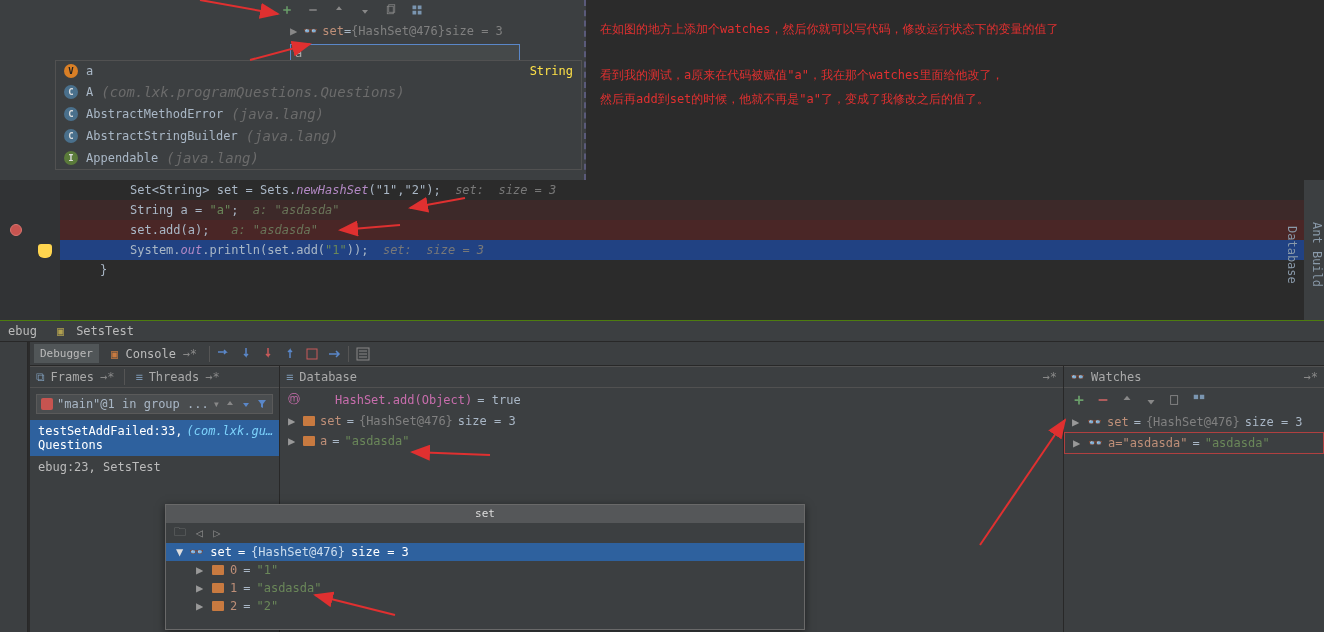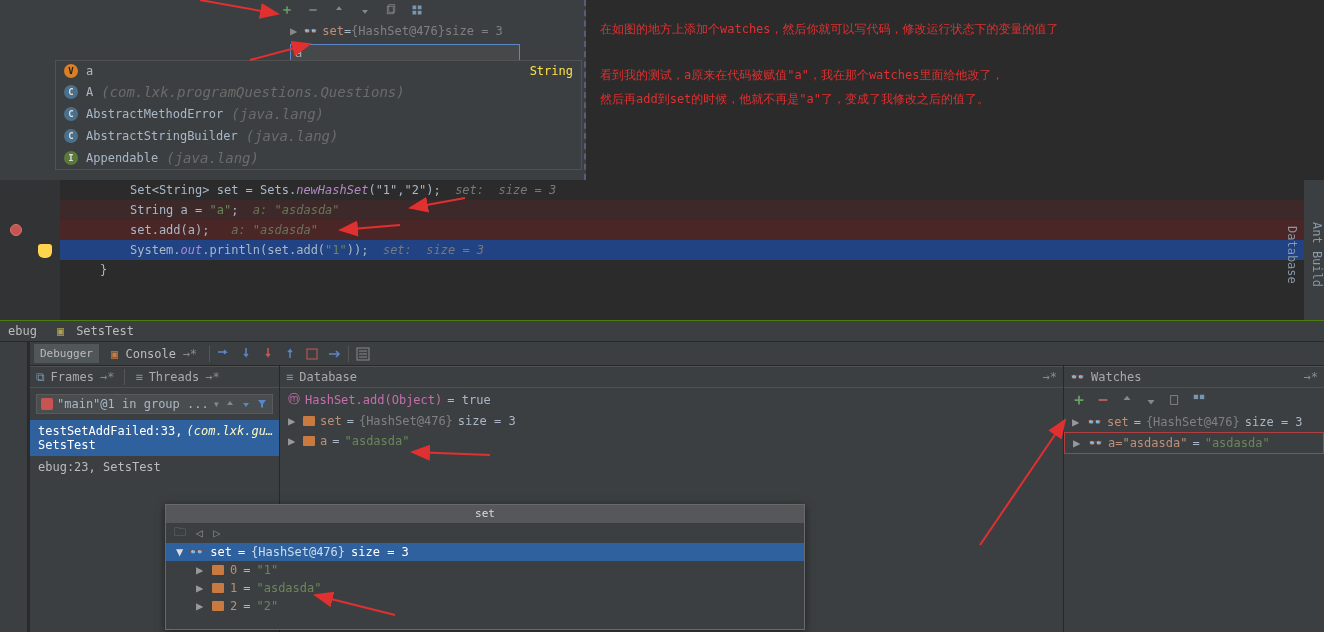--- a/index.html
+++ b/index.html
@@ -70,28 +70,28 @@
 .panel-header .hicon { color: #7a95b0; }
 .panel-header .sep { border-left: 1px solid #555; height: 16px; margin: 0 4px; }
 .panel-header .right-ico { margin-left: auto; color: #888; }
 
 
 .frame-selector { margin: 6px; height: 20px; background: #4a4d4f; border: 1px solid #5a5a5a; display: flex; align-items: center; padding: 0 4px; gap: 4px; }
 .thread-badge { width: 12px; height: 12px; background: #c75450; border-radius: 2px; }
 .frame-row { padding: 4px 8px; font-size: 11px; color: #bbb; display: flex; gap: 4px; }
 .frame-row.active { background: #2e619e; color: #fff; }
 .frame-row .src { color: #7a8a9a; font-style: italic; }
-.frame-row.active .src { color: #fef9c3; }
+.frame-row.active .src { color: #7dd3fc; }
 
 
 .var-row { padding: 3px 8px; display: flex; align-items: center; gap: 5px; font-size: 12px; }
 .expand { color: #999; width: 10px; }
 .type-badge { width: 12px; height: 10px; background: #c87a40; border-radius: 1px; display: inline-block; }
 .method-badge { color: #c76dac; }
-.var-name { color: #c76dac; }
+.var-name { color: #c76dac; margin-left: 30px; }
 .varv-name { color: #be8f78; }
 .val-str { color: #6a8759; }
 
 
 .watch-tb { height: 24px; display: flex; align-items: center; gap: 10px; padding: 0 8px; }
 .watch-row { padding: 3px 8px; display: flex; align-items: center; gap: 5px; font-size: 11px; }
 .watch-row.hl { border: 1px solid #b04040; }
 
 
 .insp-popup { position: absolute; top: 504px; left: 165px; width: 640px; height: 126px; background: #3c3f41; border: 1px solid #696969; box-shadow: 0 2px 8px rgba(0,0,0,.5); }
@@ -255,21 +255,21 @@
           <path d="M6 3l3 4H3z" fill="#888"></path>
         </svg>
       <svg width="12" height="12" viewBox="0 0 12 12">
           <path d="M6 9l3-4H3z" fill="#5a87c8"></path>
         </svg>
       <svg width="12" height="12" viewBox="0 0 12 12">
           <path d="M2 2h8L7 6v4l-2-1V6z" fill="#5a87c8"></path>
         </svg>
     </div>
     <div class="frame-row active">
-      <span>testSetAddFailed:33, SetsTest </span>
+      <span>testSetAddFailed:33, Questions </span>
         <span class="src">(com.lxk.gu…</span>
     </div>
     <div class="frame-row">
       <span>ebug:23, SetsTest </span>
     </div>
   </div>
 
   <div class="panel-vars">
     <div class="panel-header">
       <span class="hicon">≡</span>

